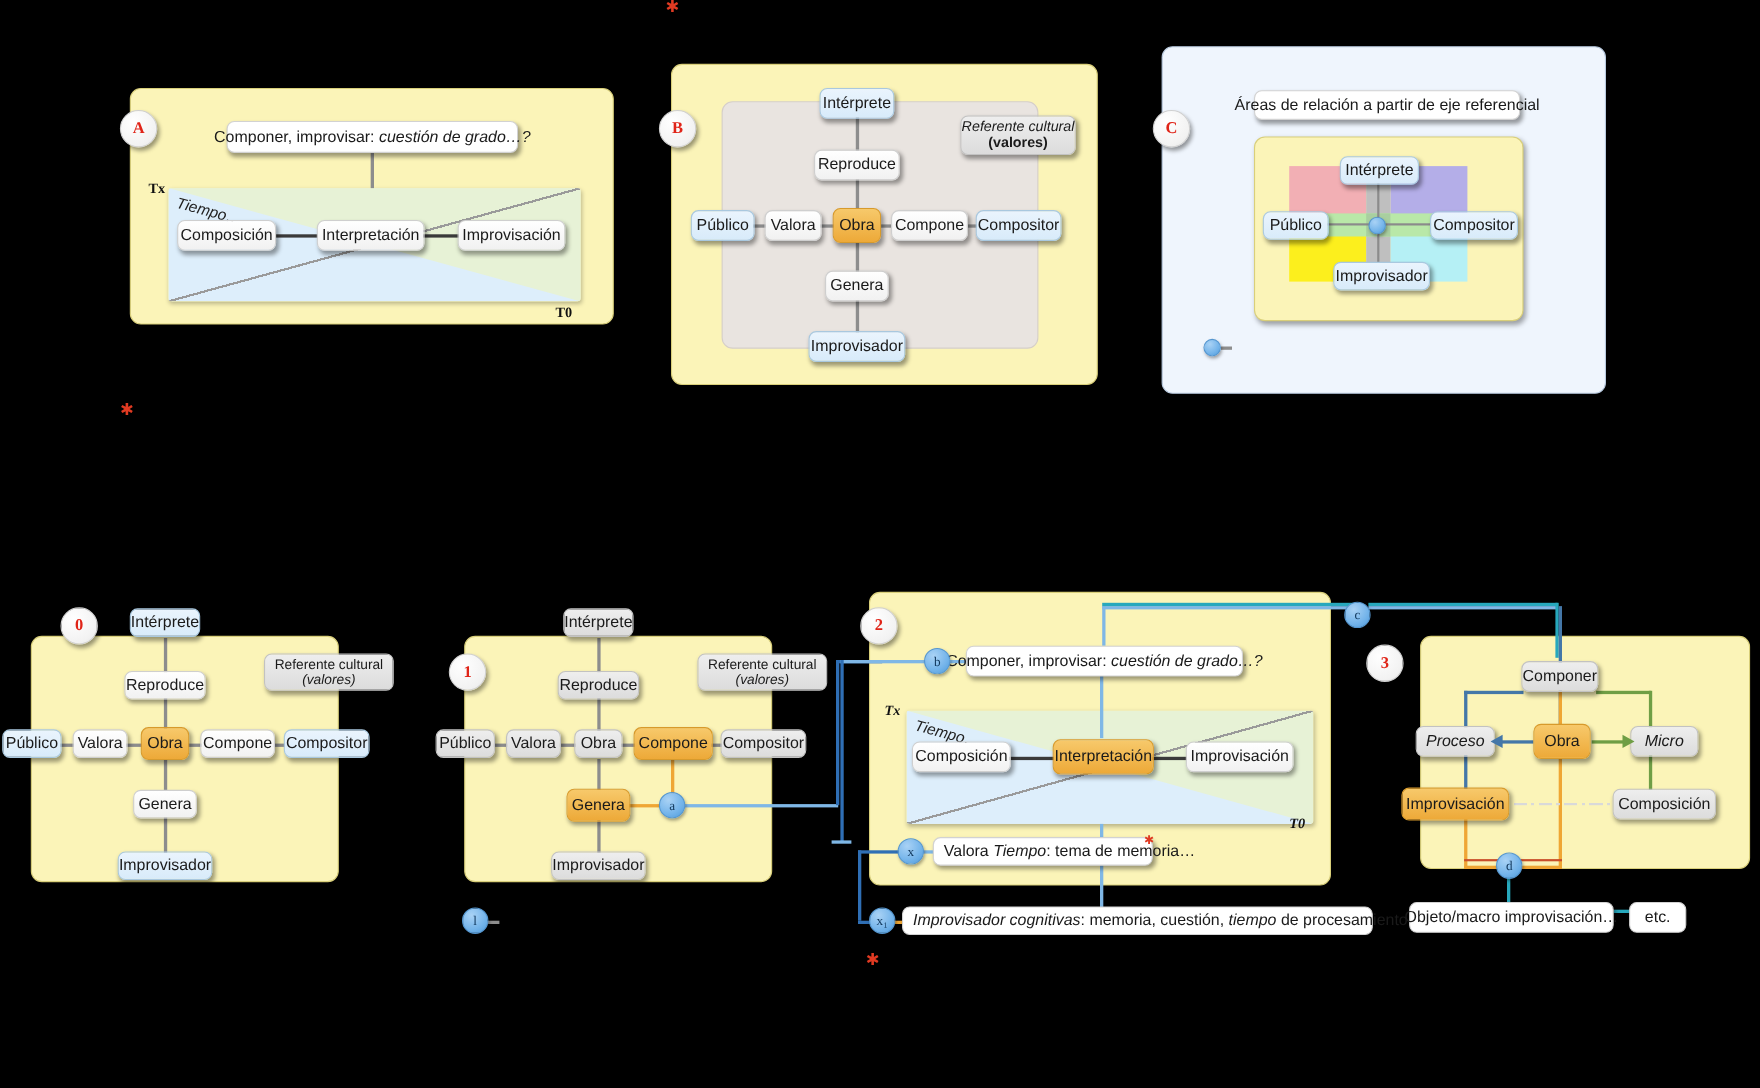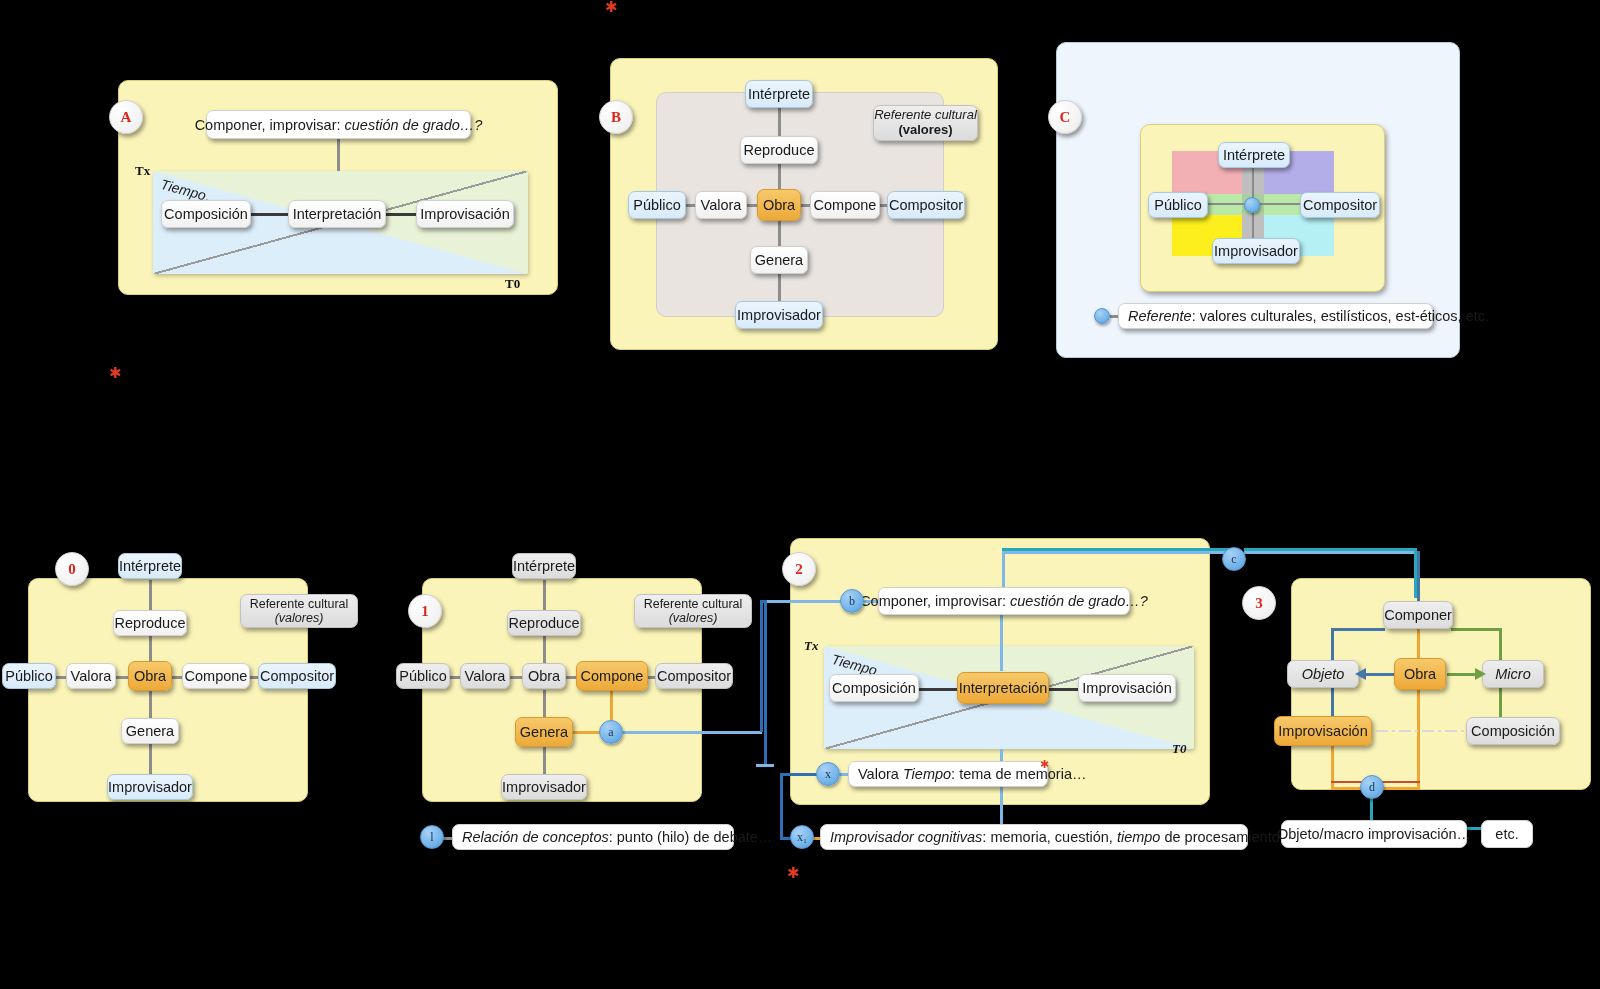--- a/index.html
+++ b/index.html
@@ -152,20 +152,21 @@
   <div class="nb orange" style="left:757px; top:189px; width:44px; height:32px;">Obra</div>
   <div class="nb white" style="left:810px; top:191px; width:70px; height:28px;">Compone</div>
   <div class="nb blue" style="left:887px; top:191px; width:78px; height:28px;">Compositor</div>
   <div class="nb white" style="left:750px; top:246px; width:58px; height:28px;">Genera</div>
   <div class="ln v gray" style="left:778px; top:272px; height:34px;"></div>
   <div class="nb blue" style="left:735px; top:301px; width:88px; height:28px;">Improvisador</div>
 
   <div class="panel bluebg" style="left:1056px; top:42px; width:404px; height:316px;"></div>
   <div class="badge" style="left:1048px; top:100px;">C</div>
 
+  <div class="nb plain" style="left:1140px; top:82px; width:242px; height:27px;">Áreas de relación a partir de eje referencial</div>
 
   <div class="panel yellow" style="left:1140px; top:124px; width:245px; height:168px;"></div>
 
   <div class="quad" style="left:1172px; top:151px; width:162px; height:105px;">
     <div class="q" style="left:0;   top:0;   width:70px; height:47px; background:#f2afb4;"></div>
     <div class="q" style="left:92px;top:0;   width:70px; height:47px; background:#b4aee8;"></div>
     <div class="q" style="left:0;   top:58px;width:70px; height:47px; background:#fcef1d;"></div>
     <div class="q" style="left:92px;top:58px;width:70px; height:47px; background:#b5f0f5;"></div>
     <div class="q" style="left:70px;top:0;   width:22px; height:105px; background:#bfbfbf;"></div>
     <div class="q" style="left:0;   top:43px;width:162px;height:21px; background:#b9e8a8;"></div>
@@ -175,23 +176,20 @@
   </div>
   <div class="dot plainDot" style="left:1244px; top:197px;"></div>
 
   <div class="nb blue" style="left:1218px; top:142px; width:72px; height:26px;">Intérprete</div>
   <div class="nb blue" style="left:1148px; top:192px; width:60px; height:26px;">Público</div>
   <div class="nb blue" style="left:1300px; top:192px; width:80px; height:26px;">Compositor</div>
   <div class="nb blue" style="left:1212px; top:238px; width:88px; height:26px;">Improvisador</div>
 
   <div class="dot plainDot" style="left:1094px; top:308px;"></div>
   <div class="ln h gray" style="left:1110px; top:315px; width:10px;"></div>
-  <div class="nb plain" style="left:1118px; top:303px; width:315px; height:26px; justify-content:flex-start;">
-    <span><i>Referente</i><span>: valores culturales, estilísticos, est-éticos, etc.</span></span>
-  </div>
 
   <div class="panel yellow" style="left:28px; top:578px; width:280px; height:224px;"></div>
   <div class="badge" style="left:55px; top:552px;">0</div>
 
   <div class="nb gray" style="left:240px; top:594px; width:118px; height:34px; flex-direction:column; line-height:1.15;">
     <span style="font-size:12.5px;">Referente cultural</span>
     <i style="font-size:12.5px;">(valores)</i>
   </div>
 
   <div class="ln v gray" style="left:149px; top:580px; height:98px;"></div>
@@ -232,23 +230,20 @@
   <div class="nb gray" style="left:460px; top:663px; width:50px; height:26px;">Valora</div>
   <div class="nb gray" style="left:522px; top:663px; width:44px; height:26px;">Obra</div>
   <div class="nb orange" style="left:576px; top:661px; width:72px; height:30px;">Compone</div>
   <div class="nb gray" style="left:655px; top:663px; width:78px; height:26px;">Compositor</div>
   <div class="nb orange" style="left:515px; top:717px; width:58px; height:30px;">Genera</div>
   <div class="dot" style="left:599px; top:720px;">a</div>
   <div class="nb gray" style="left:501px; top:774px; width:86px; height:26px;">Improvisador</div>
 
   <div class="dot" style="left:420px; top:825px;">l</div>
   <div class="ln h gray" style="left:442px; top:837px; width:12px;"></div>
-  <div class="nb plain" style="left:452px; top:824px; width:282px; height:26px; justify-content:flex-start;">
-    <span><i>Relación de conceptos</i><span>: punto (hilo) de debate…</span></span>
-  </div>
 
   <div class="panel yellow" style="left:790px; top:538px; width:420px; height:267px;"></div>
   <div class="badge" style="left:782px; top:552px;">2</div>
 
   <div class="ln h blue" style="left:764px; top:600px; width:100px;"></div>
   <div class="ln v blue2" style="left:764px; top:600px; height:166px;"></div>
   <div class="ln h blue" style="left:756px; top:764px; width:18px;"></div>
 
   <div class="dot" style="left:840px; top:589px;">b</div>
   <div class="ln h blue" style="left:862px; top:600px; width:18px;"></div>
@@ -310,21 +305,21 @@
 
   <div class="nb gray" style="left:1383px; top:601px; width:70px; height:28px;">Componer</div>
 
   <div class="ln h navy" style="left:1331px; top:628px; width:54px;"></div>
   <div class="ln v navy" style="left:1331px; top:628px; height:104px;"></div>
   <div class="ln h grn" style="left:1451px; top:628px; width:50px;"></div>
   <div class="ln v grn" style="left:1499px; top:628px; height:104px;"></div>
   <div class="ln v org" style="left:1417px; top:628px; height:44px;"></div>
 
   <div class="nb gray" style="left:1287px; top:660px; width:72px; height:28px;">
-      <i>Objeto</i>
+      <i>Proceso</i>
     </div>
   <div class="nb orange" style="left:1394px; top:658px; width:52px; height:32px;">Obra</div>
   <div class="nb gray" style="left:1482px; top:660px; width:62px; height:28px;">
       <i>Micro</i>
     </div>
 
   <div class="ln h navy" style="left:1362px; top:673px; width:32px;"></div>
   <svg style="position:absolute; left:1355px; top:667px; width:12px; height:14px; z-index:7;">
     <polygon points="0,7 11,1 11,13" fill="#4477a8"></polygon>
   </svg>

